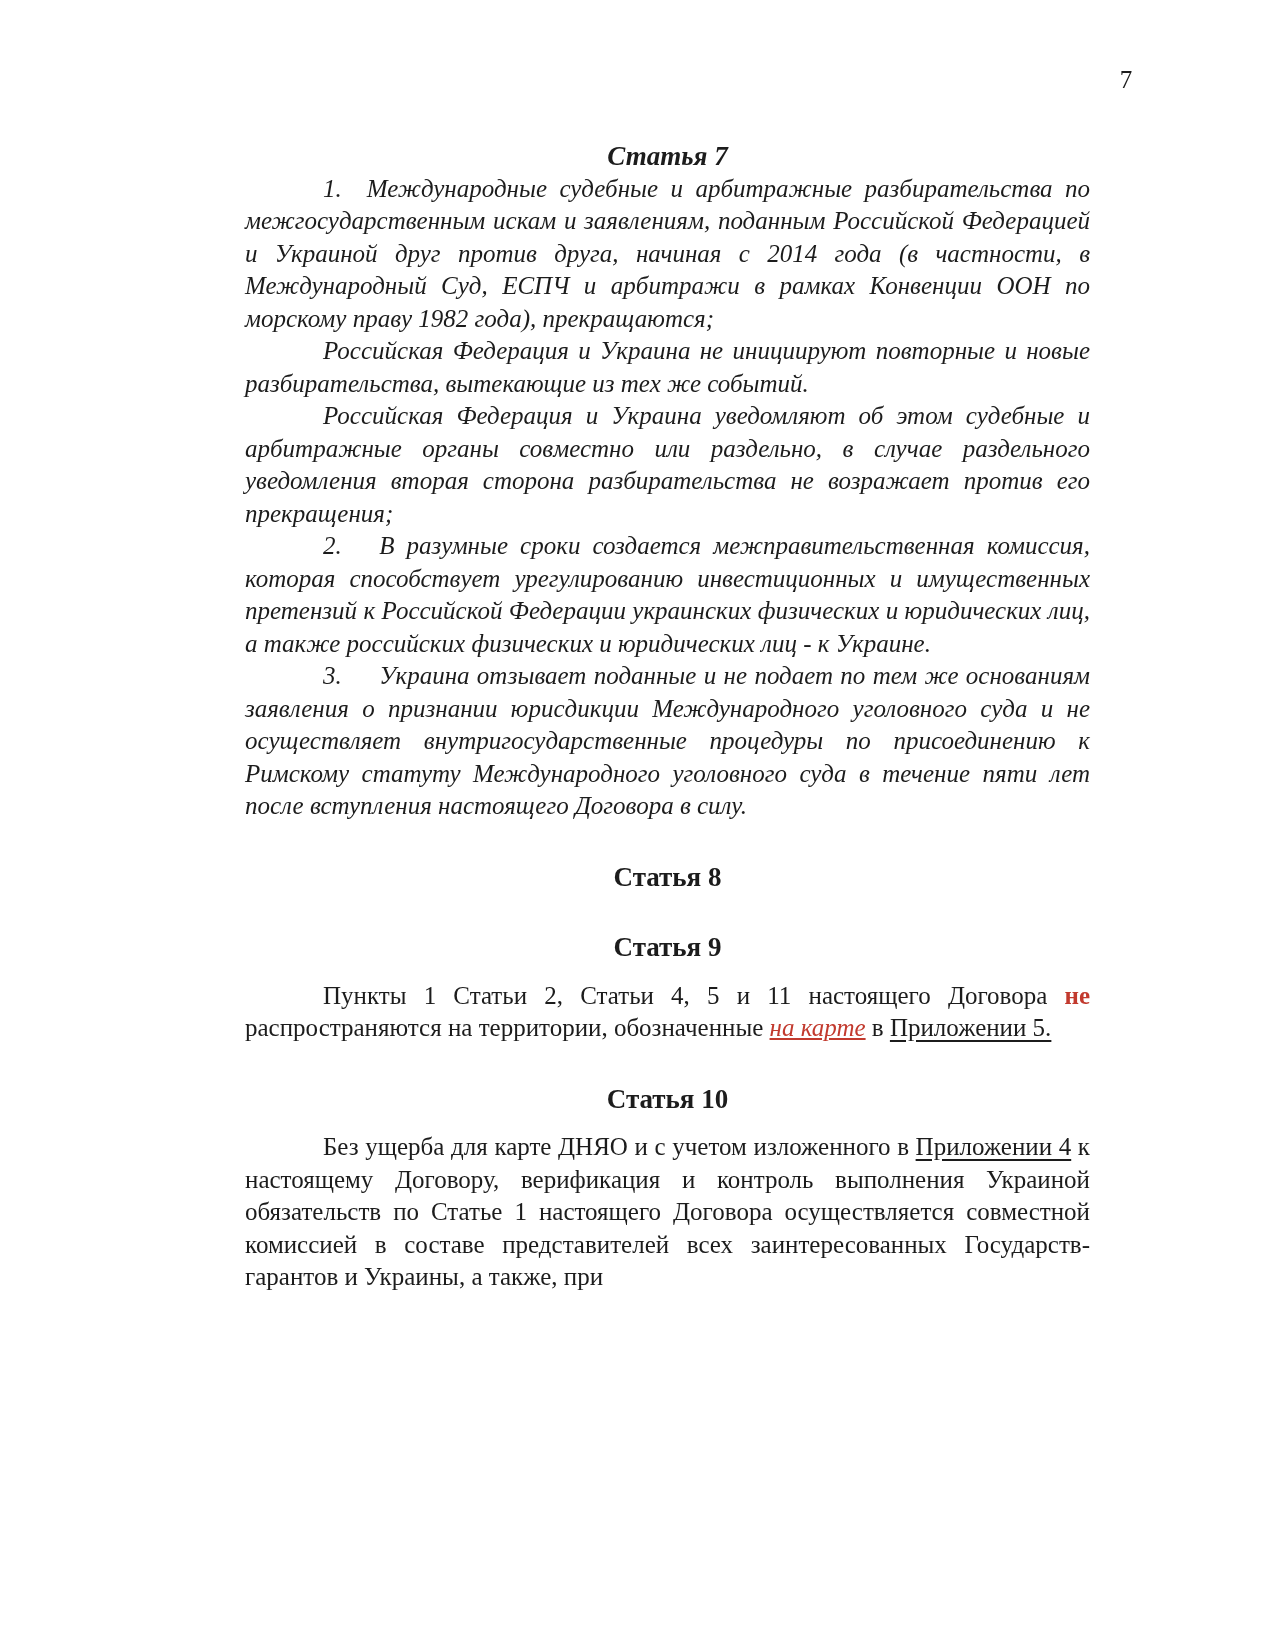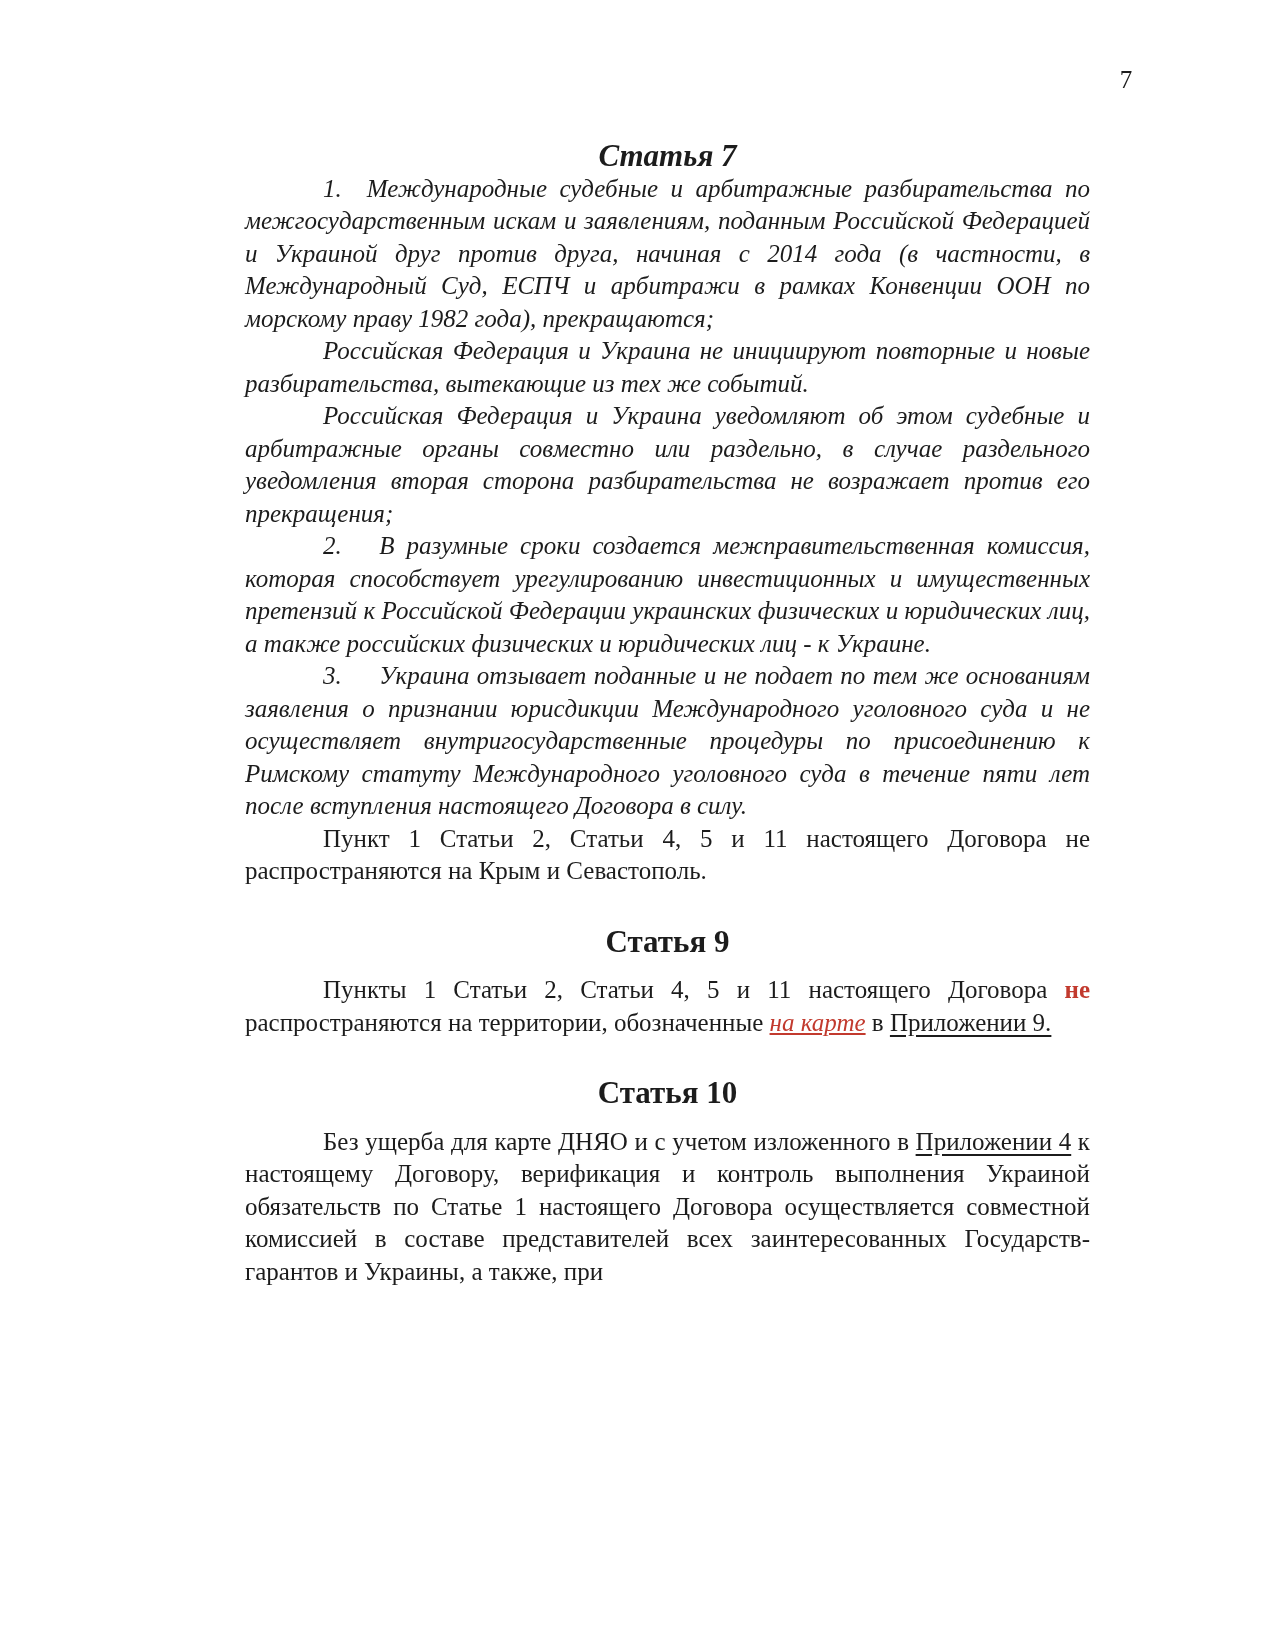--- a/index.html
+++ b/index.html
@@ -29,21 +29,21 @@
     top: 140px;
     left: 245px;
     width: 845px;
     font-size: 25px;
     line-height: 32.5px;
   }
   .art-heading {
     margin: 0;
     text-align: center;
     font-weight: bold;
-    font-size: 31px;
+    font-size: 27px;
     line-height: 32.5px;
   }
   .art-heading.spaced {
     margin-top: 38px;
     margin-bottom: 16px;
   }
   .art-heading.italic { font-style: italic; }
   .para {
     margin: 0;
     text-align: justify;
@@ -80,25 +80,25 @@
     <p class="para italic">1. Международные судебные и арбитражные разбирательства по межгосударственным искам и заявлениям, поданным Российской Федерацией и Украиной друг против друга, начиная с 2014 года (в частности, в Международный Суд, ЕСПЧ и арбитражи в рамках Конвенции ООН по морскому праву 1982 года), прекращаются;</p>
 
     <p class="para italic">Российская Федерация и Украина не инициируют повторные и новые разбирательства, вытекающие из тех же событий.</p>
 
     <p class="para italic">Российская Федерация и Украина уведомляют об этом судебные и арбитражные органы совместно или раздельно, в случае раздельного уведомления вторая сторона разбирательства не возражает против его прекращения;</p>
 
     <p class="para italic">2.  В разумные сроки создается межправительственная комиссия, которая способствует урегулированию инвестиционных и имущественных претензий к Российской Федерации украинских физических и юридических лиц, а также российских физических и юридических лиц - к Украине.</p>
 
     <p class="para italic">3.  Украина отзывает поданные и не подает по тем же основаниям заявления о признании юрисдикции Международного уголовного суда и не осуществляет внутригосударственные процедуры по присоединению к Римскому статуту Международного уголовного суда в течение пяти лет после вступления настоящего Договора в силу.</p>
 
+    <h2 class="art-heading spaced">Статья 8</h2>
 
-    <p class="para">Пункт 1 Статьи 2, Статьи 4, 5 и 11 настоящего Договора не распространяются на Крым и Севастополь.</p>
 
     <h2 class="art-heading spaced">Статья 9</h2>
 
-    <p class="para"><span>Пункты 1 Статьи 2, Статьи 4, 5 и 11 настоящего Договора </span><span class="red-bold">не</span><span> распространяются на территории, обозначенные </span><span class="red-italic">на карте</span><span> в </span><span class="underline">Приложении 9.</span></p>
+    <p class="para"><span>Пункты 1 Статьи 2, Статьи 4, 5 и 11 настоящего Договора </span><span class="red-bold">не</span><span> распространяются на территории, обозначенные </span><span class="red-italic">на карте</span><span> в </span><span class="underline">Приложении 5.</span></p>
 
     <h2 class="art-heading spaced">Статья 10</h2>
 
     <p class="para"><span>Без ущерба для карте ДНЯО и с учетом изложенного в </span><span class="underline">Приложении 4</span><span> к настоящему Договору, верификация и контроль выполнения Украиной обязательств по Статье 1 настоящего Договора осуществляется совместной комиссией в составе представителей всех заинтересованных Государств-гарантов и Украины, а также, при</span></p>
 
   </div>
 </div>
 
 </body></html>

